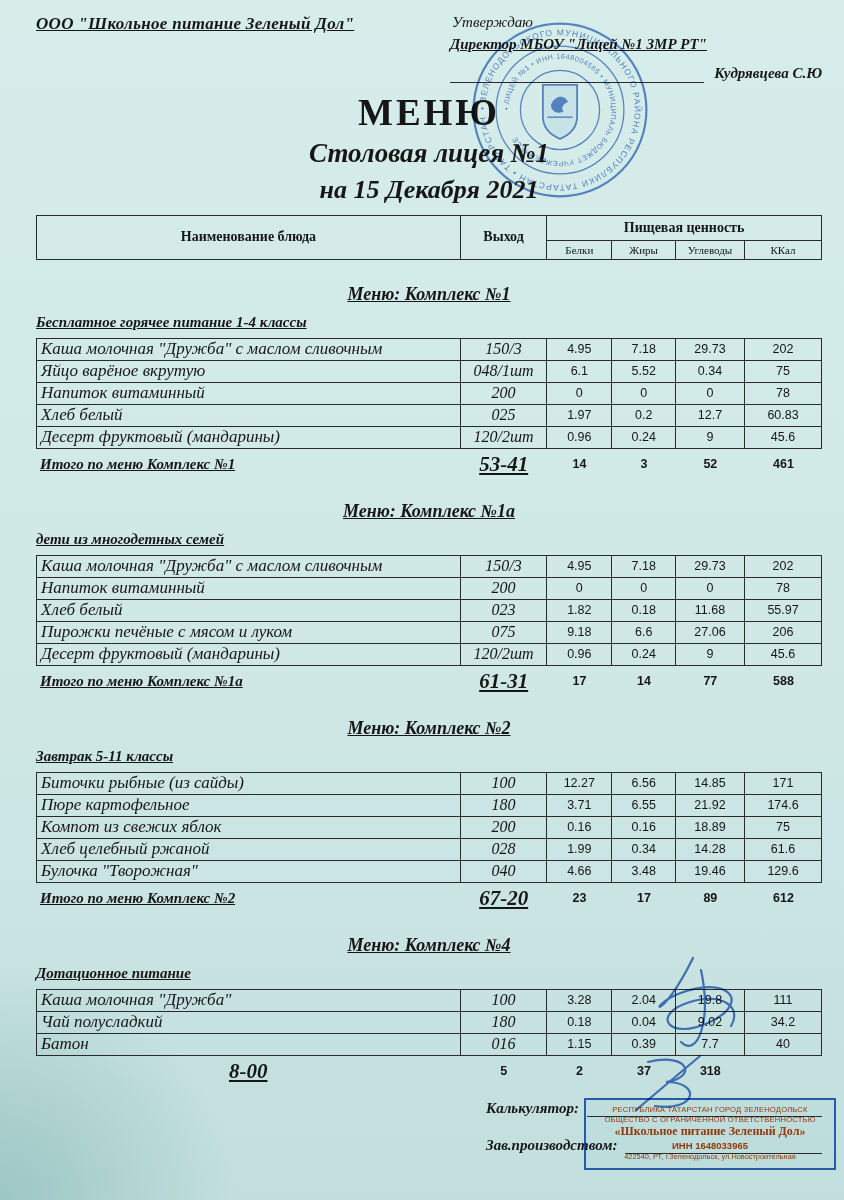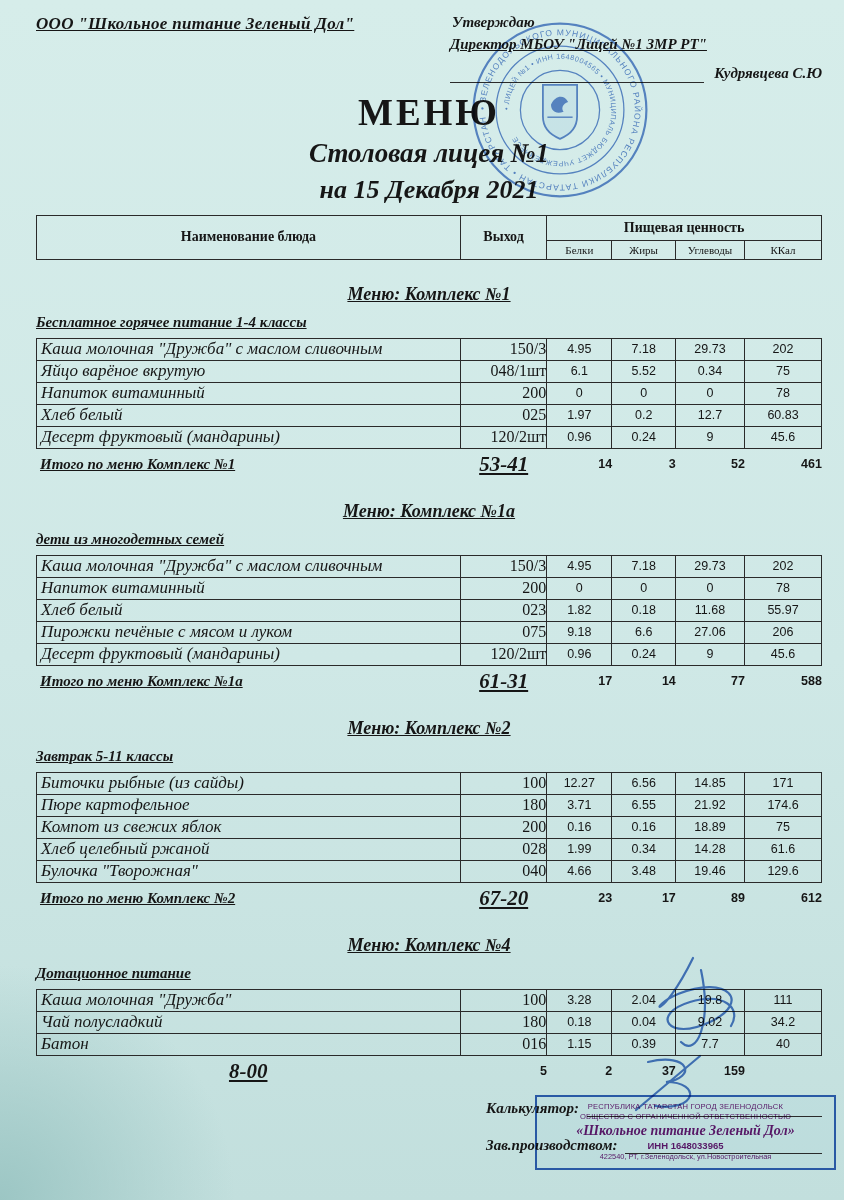--- a/index.html
+++ b/index.html
@@ -12,21 +12,21 @@
     background:
       radial-gradient(circle at 0% 100%, #9cc6c4 0, rgba(156,198,196,0) 16%),
       linear-gradient(180deg, #d6edea 0%, #cfe8e6 55%, #c2dfdd 100%);
   }
   .page { position:relative; width:100%; height:100%; padding:12px 22px 0 36px; }
 
   
   .header-top { display:flex; justify-content:space-between; align-items:flex-start; }
   .org { font-weight:700; font-style:italic; font-size:17px; text-decoration:underline; letter-spacing:.3px; padding-top:2px; }
   .approve { width:372px; font-style:italic; font-size:15px; line-height:1.35; }
-  .approve .a1 { font-weight:700; margin-left:2px; }
+  .approve .a1 { font-weight:400; margin-left:2px; }
   .approve .a2 { font-weight:600; text-decoration:underline; margin-top:2px; }
   .approve .a3 { display:flex; align-items:flex-end; margin-top:8px; font-weight:600; }
   .approve .uline { flex:1; border-bottom:1.2px solid #2b2b2b; margin-right:10px; height:1em; }
 
   .titles { text-align:center; position:relative; z-index:2; }
   .t1 { font-size:37px; font-weight:800; letter-spacing:3px; margin-top:8px; }
   .t2 { font-size:27px; font-weight:700; font-style:italic; margin-top:4px; }
   .t3 { font-size:26px; font-weight:700; font-style:italic; margin:6px 0 10px; }
 
   .round-stamp { position:absolute; left:470px; top:20px; width:180px; height:180px; opacity:.8; mix-blend-mode:multiply; z-index:3; pointer-events:none; }
@@ -38,43 +38,43 @@
   .main-head { margin-top:6px; border:1.8px solid #1d1d1d; }
   .main-head th { border:1.1px solid #2a2a2a; font-weight:700; font-size:14px; padding:4px 2px; }
   .main-head .sub th { font-weight:400; font-size:11px; padding:3px 2px; }
 
   .section { margin-bottom:15px; }
   .sec-title { text-align:center; font-weight:700; font-style:italic; font-size:18px; text-decoration:underline; margin:24px 0 9px; }
   .sec-sub { text-align:left; font-weight:700; font-style:italic; font-size:15px; text-decoration:underline; margin-bottom:7px; }
   .menu-table { border:1.8px solid #1d1d1d; }
   .menu-table td { border:1.1px solid #2a2a2a; height:22px; vertical-align:middle; }
   .menu-table .dish { font-style:italic; font-size:17px; padding:0 4px; white-space:nowrap; overflow:hidden; }
-  .menu-table .out { font-size:16px; text-align:right; }
+  .menu-table .out { font-style:italic; font-size:16px; text-align:center; }
   .menu-table .num { font-family:"Liberation Sans", sans-serif; font-size:12.5px; text-align:center; }
 
   .total { display:grid; grid-template-columns:54% 11% 8.3% 8.1% 8.8% 9.8%; align-items:center; margin-top:3px; min-height:21px; }
   .t-label { font-weight:700; font-style:italic; font-size:15px; text-decoration:underline; padding-left:4px; }
   .t-out  { font-weight:700; font-style:italic; font-size:21px; text-decoration:underline; text-align:center; }
-  .t-num  { font-family:"Liberation Sans", sans-serif; font-weight:700; font-size:12.5px; text-align:right; }
+  .t-num  { font-family:"Liberation Sans", sans-serif; font-weight:700; font-size:12.5px; text-align:center; }
 
   
   .sign-block { margin-top:16px; padding-left:450px; position:relative; z-index:2; }
   .sign-row { display:flex; align-items:flex-end; font-weight:700; font-style:italic; font-size:15px; margin-bottom:20px; }
   .sign-row .fill { flex:1; border-bottom:1.2px solid #2b2b2b; height:1em; margin-left:8px; }
 
   .sig-ink { position:absolute; left:0; top:930px; width:844px; height:220px; z-index:3; pointer-events:none; mix-blend-mode:multiply; }
 
   .rect-stamp {
-    position:absolute; right:8px; bottom:30px; width:301px; z-index:4;
-    border:2px solid #3565bd; color:#701a75; background:rgba(235,245,252,.35);
+    position:absolute; right:8px; bottom:30px; width:252px; z-index:4;
+    border:2px solid #3565bd; color:#c2410c; background:rgba(235,245,252,.35);
     font-family:"Liberation Sans", sans-serif; text-align:center;
     padding:5px 6px 6px; line-height:1.3; mix-blend-mode:multiply;
   }
   .rect-stamp .rl0, .rect-stamp .rl1 { font-size:7.6px; letter-spacing:.2px; }
-  .rect-stamp .rl2 { font-size:14px; font-weight:700; font-style:italic; font-family:"Liberation Serif", serif; }
+  .rect-stamp .rl2 { font-size:12px; font-weight:700; font-family:"Liberation Serif", serif; }
   .rect-stamp .rl3 { font-size:9.5px; font-weight:700; }
   .rect-stamp .rl4 { font-size:7.4px; }
 </style>
 </head>
 <body>
 
 <div class="page">
 
   <div class="header-top">
     <div class="org">ООО "Школьное питание Зеленый Дол"</div>
@@ -369,21 +369,21 @@
               <td class="num">7.7</td>
               <td class="num">40</td>
             </tr>
           </tbody>
         </table>
         <div class="total">
           <div class="t-out">8-00</div>
           <div class="t-num">5</div>
           <div class="t-num">2</div>
           <div class="t-num">37</div>
-          <div class="t-num">159</div>
+          <div class="t-num">318</div>
         </div>
       </div>
     </div>
 
   <div class="sign-block">
     <div class="sign-row">
       <span>Калькулятор:</span>
       <span class="fill"></span>
     </div>
     <div class="sign-row">

